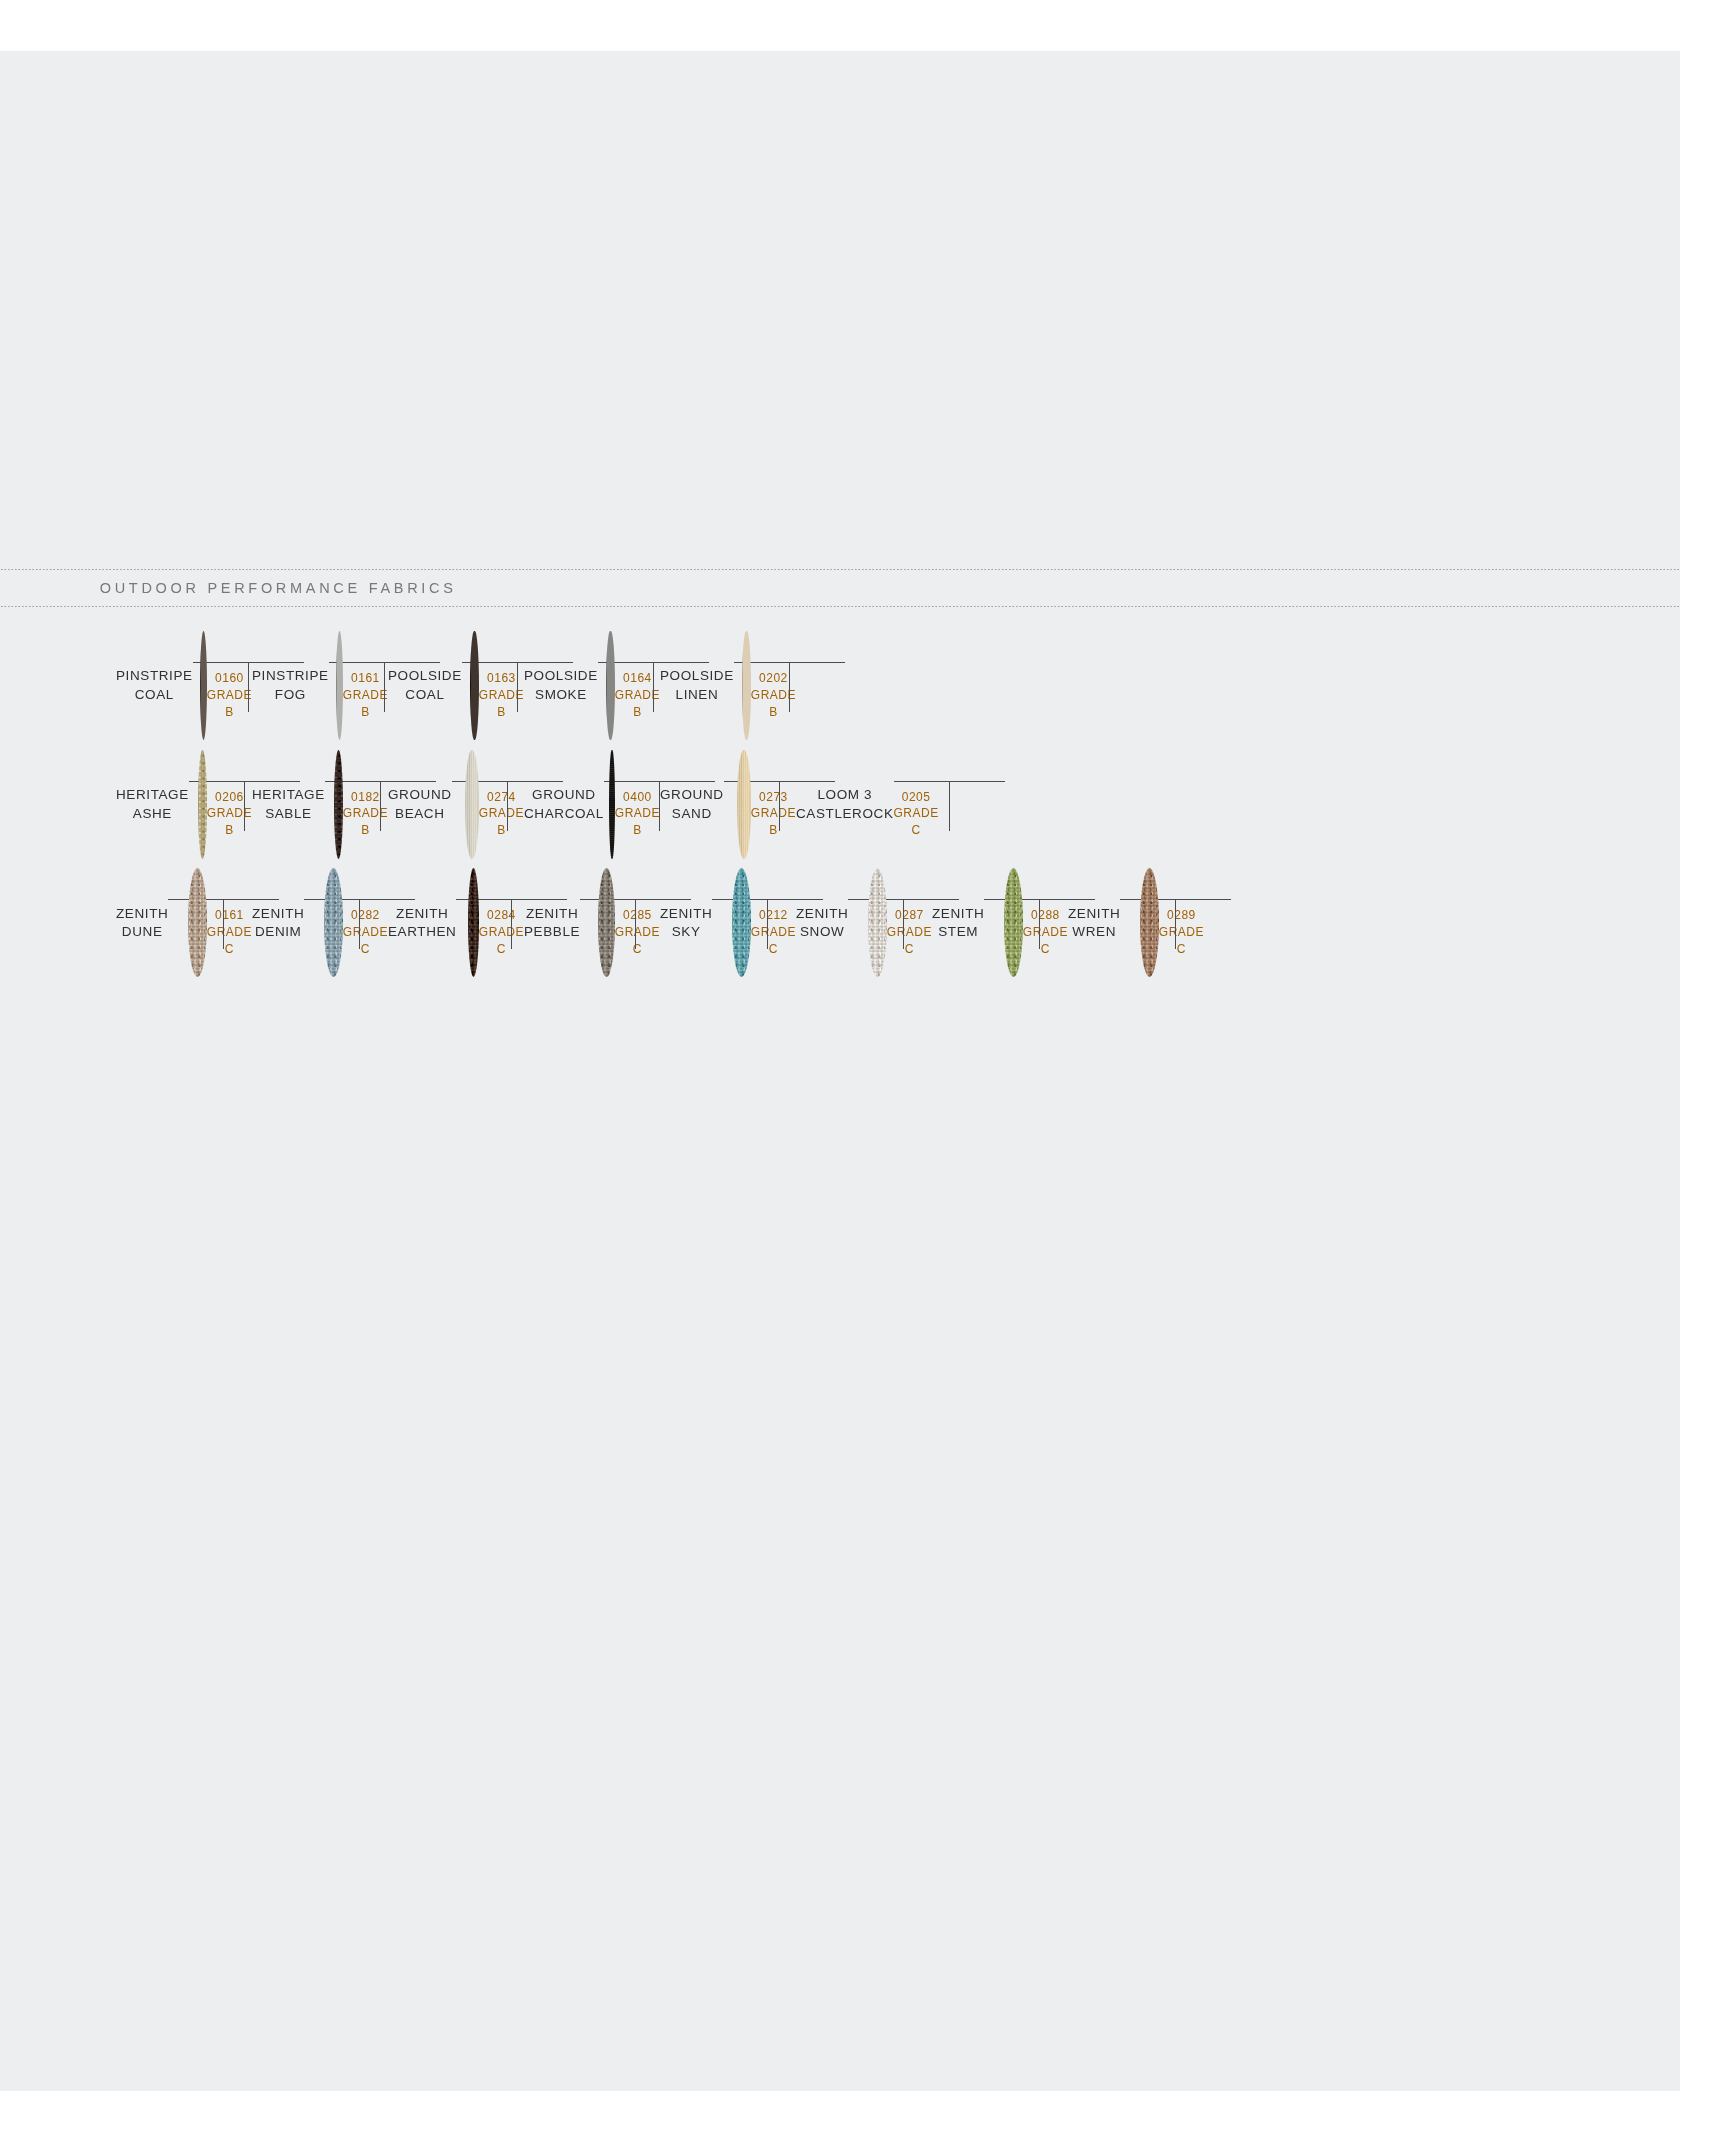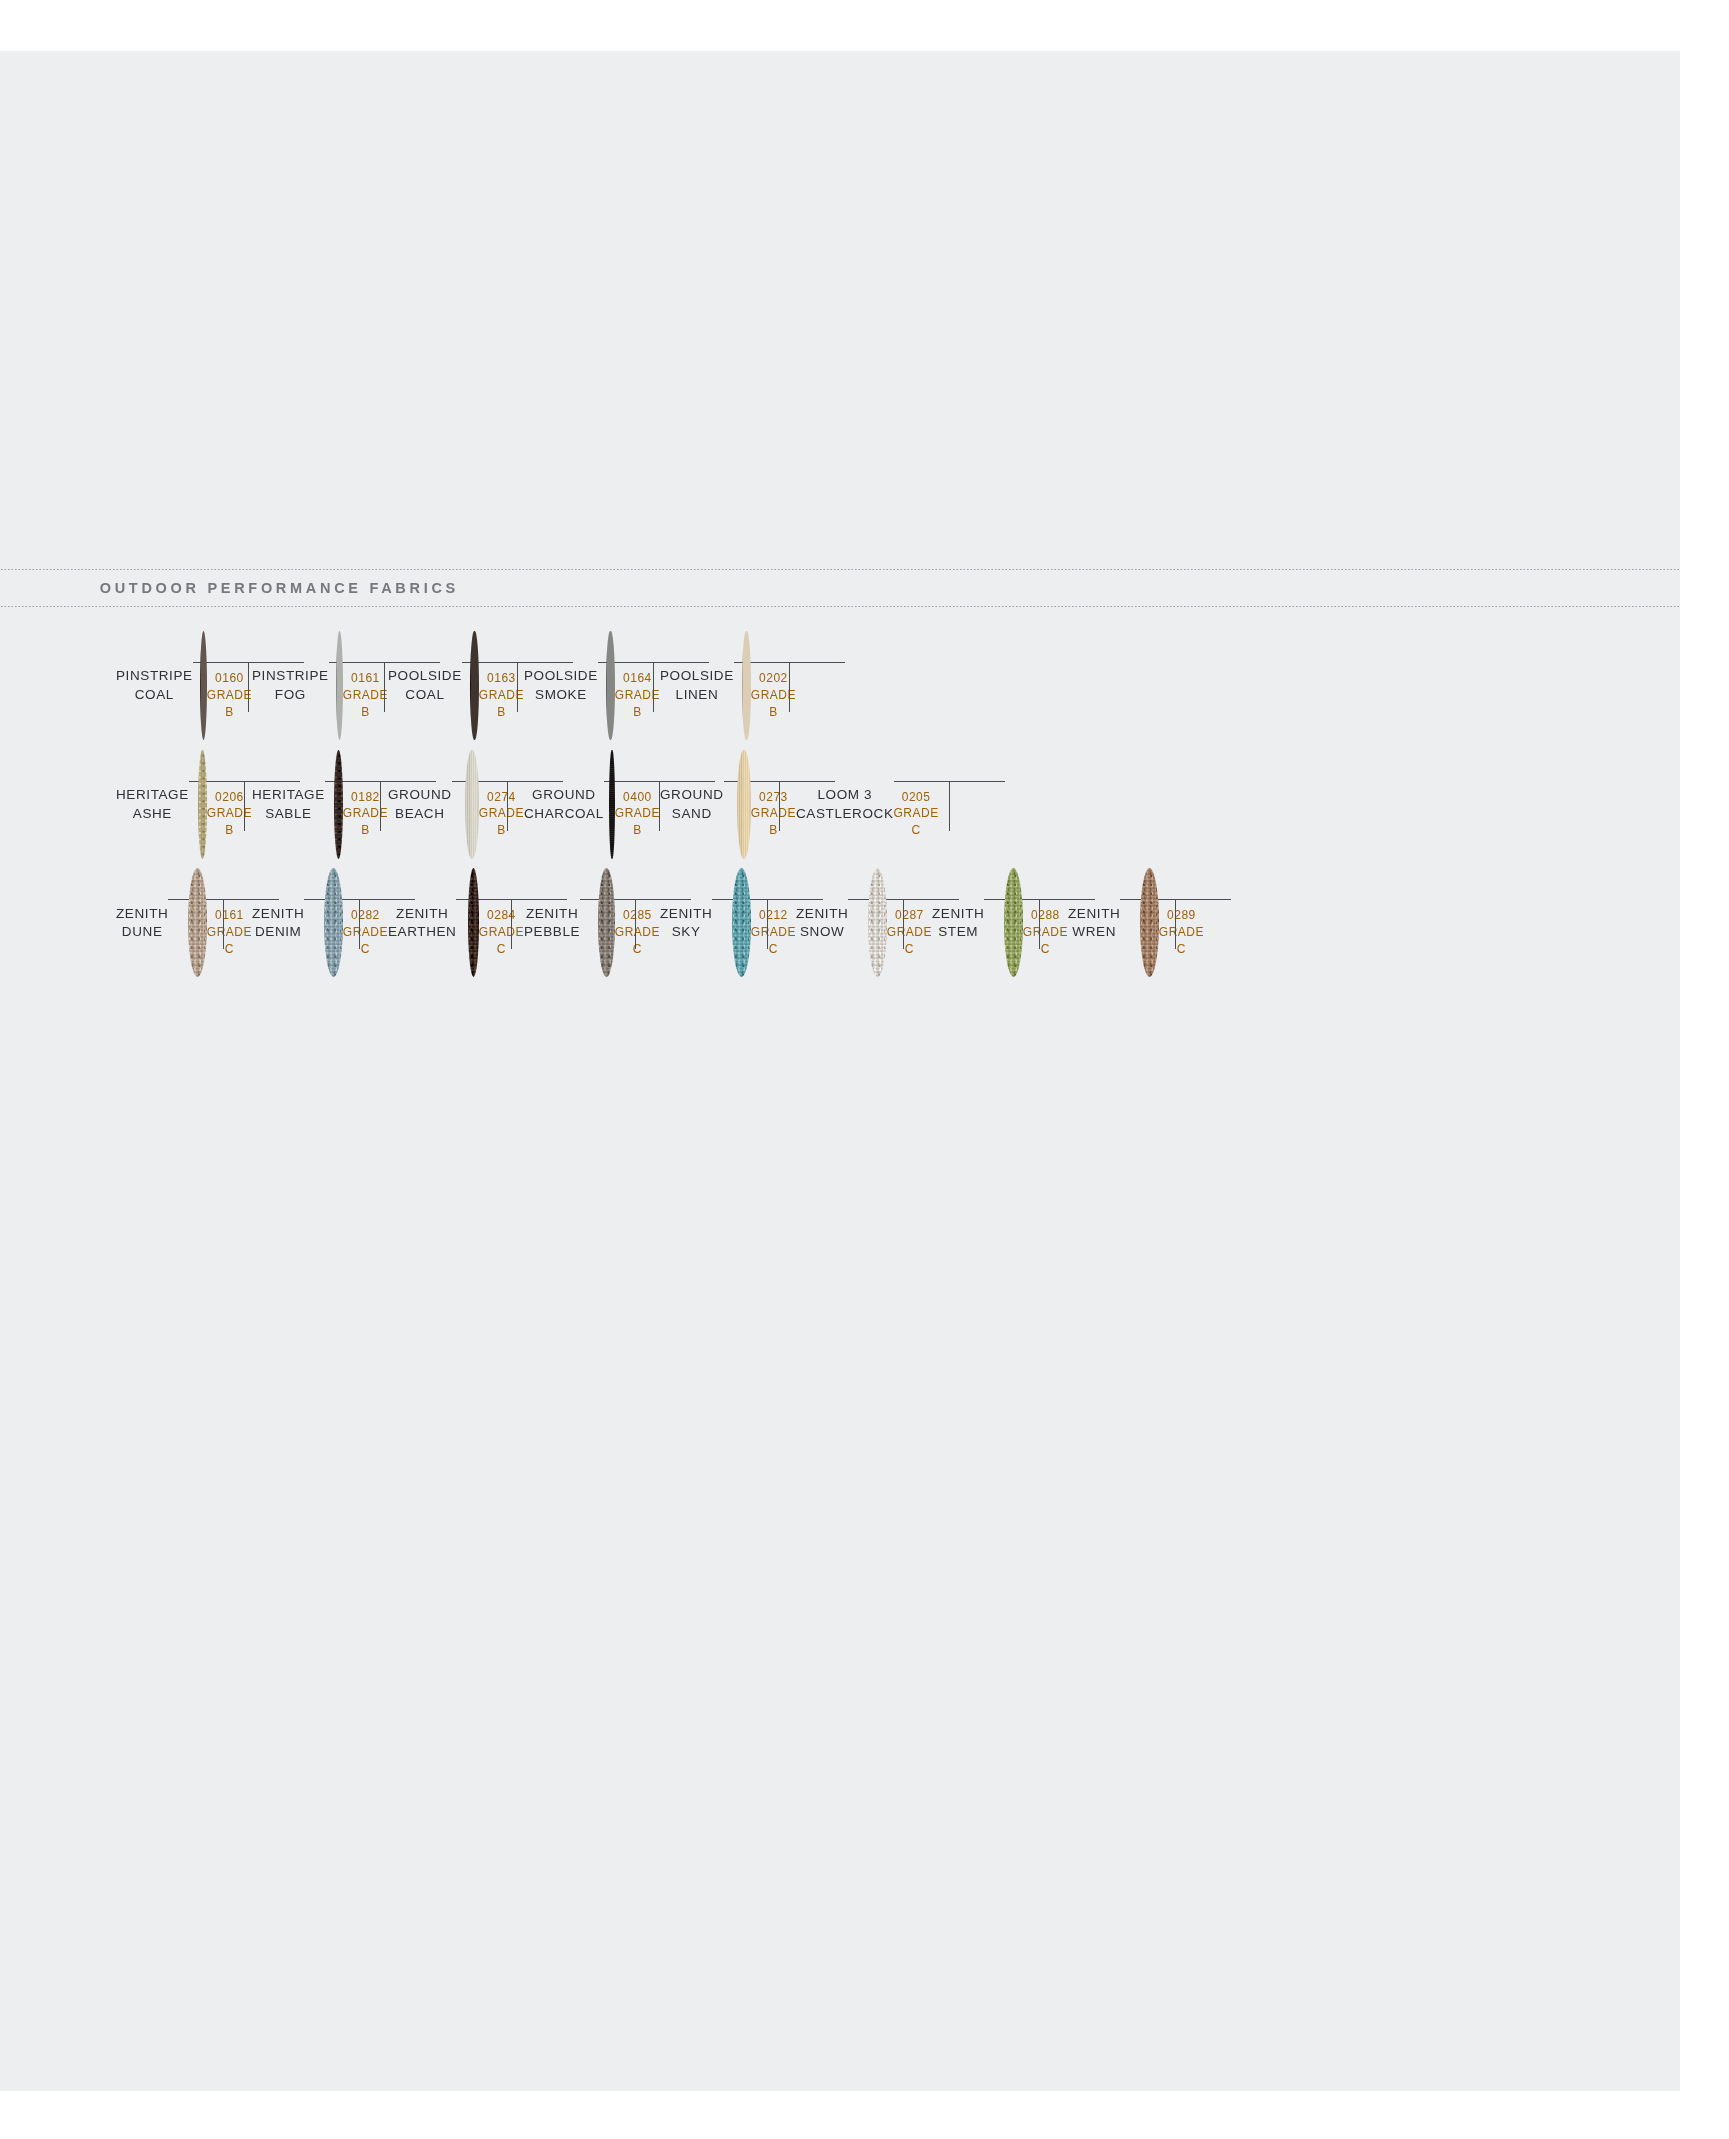--- a/index.html
+++ b/index.html
@@ -65,21 +65,21 @@
     height: 0.7px;
     background-image: radial-gradient(circle, #8d9095 0.4px, transparent 0.6px);
     background-size: 3.5px 0.7px;
     background-repeat: repeat-x;
   }
   .section-title {
     height: 36px;
     line-height: 36px;
     padding-left: 96px;
     font-size: 14.5px;
-    font-weight: 700;
+    font-weight: 400;
     letter-spacing: 3.7px;
     color: #75787d;
     text-indent: 3.7px;
   }
 
   
   .grid-area {
     position: absolute;
     left: 116px;
     top: 580px;

